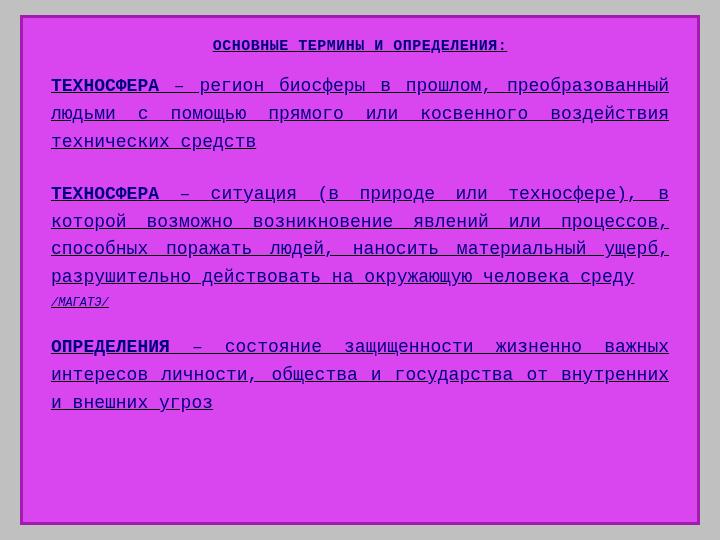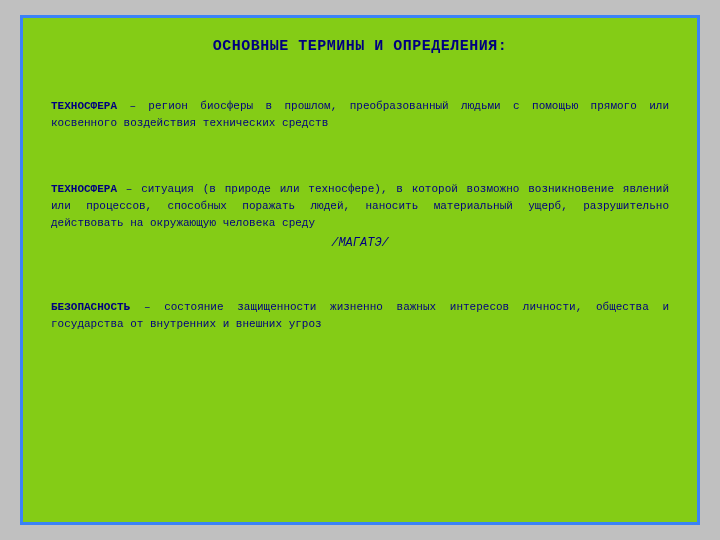--- a/index.html
+++ b/index.html
@@ -14,62 +14,61 @@
       background: #c0c0c0;
       display: flex;
       align-items: center;
       justify-content: center;
       font-family: 'Courier New', Courier, monospace;
     }
 
     .slide {
       width: 680px;
       height: 510px;
-      background: #84cc16;
-      border: 3px solid #3b82f6;
+      background: #d946ef;
+      border: 3px solid #a21caf;
       padding: 20px 28px;
       display: flex;
       flex-direction: column;
       gap: 0;
+      text-decoration: underline;
     }
 
     .slide-title {
       text-align: center;
       font-size: 15px;
       font-weight: bold;
       color: #000080;
       margin-bottom: 18px;
       font-family: 'Courier New', Courier, monospace;
       letter-spacing: 0.5px;
     }
 
     .section {
       margin-bottom: 14px;
     }
 
     .section-text {
-      font-size: 11px;
+      font-size: 18px;
       color: #000080;
       line-height: 1.55;
       text-align: justify;
       font-family: 'Courier New', Courier, monospace;
-      margin-top: 25px;
     }
 
     .section-text .term {
       font-weight: bold;
     }
 
     .reference {
       font-size: 12px;
       color: #000080;
       font-style: italic;
       font-family: 'Courier New', Courier, monospace;
       margin-top: 4px;
-      text-align: center;
     }
 
     .spacer {
       height: 10px;
     }
   </style>
 </head>
 <body>
 
 <div class="slide">
@@ -87,16 +86,16 @@
     <p class="section-text">
       <span class="term">ТЕХНОСФЕРА</span><span> – ситуация (в природе или техносфере), в которой возможно возникновение явлений или процессов, способных поражать людей, наносить материальный ущерб, разрушительно действовать на окружающую человека среду</span>
     </p>
     <p class="reference">/МАГАТЭ/</p>
   </div>
 
   <div class="spacer"></div>
 
   <div class="section">
     <p class="section-text">
-      <span class="term">БЕЗОПАСНОСТЬ</span><span> – состояние защищенности жизненно важных интересов личности, общества и государства от внутренних и внешних угроз</span>
+      <span class="term">ОПРЕДЕЛЕНИЯ</span><span> – состояние защищенности жизненно важных интересов личности, общества и государства от внутренних и внешних угроз</span>
     </p>
   </div>
 </div>
 
 </body></html>

